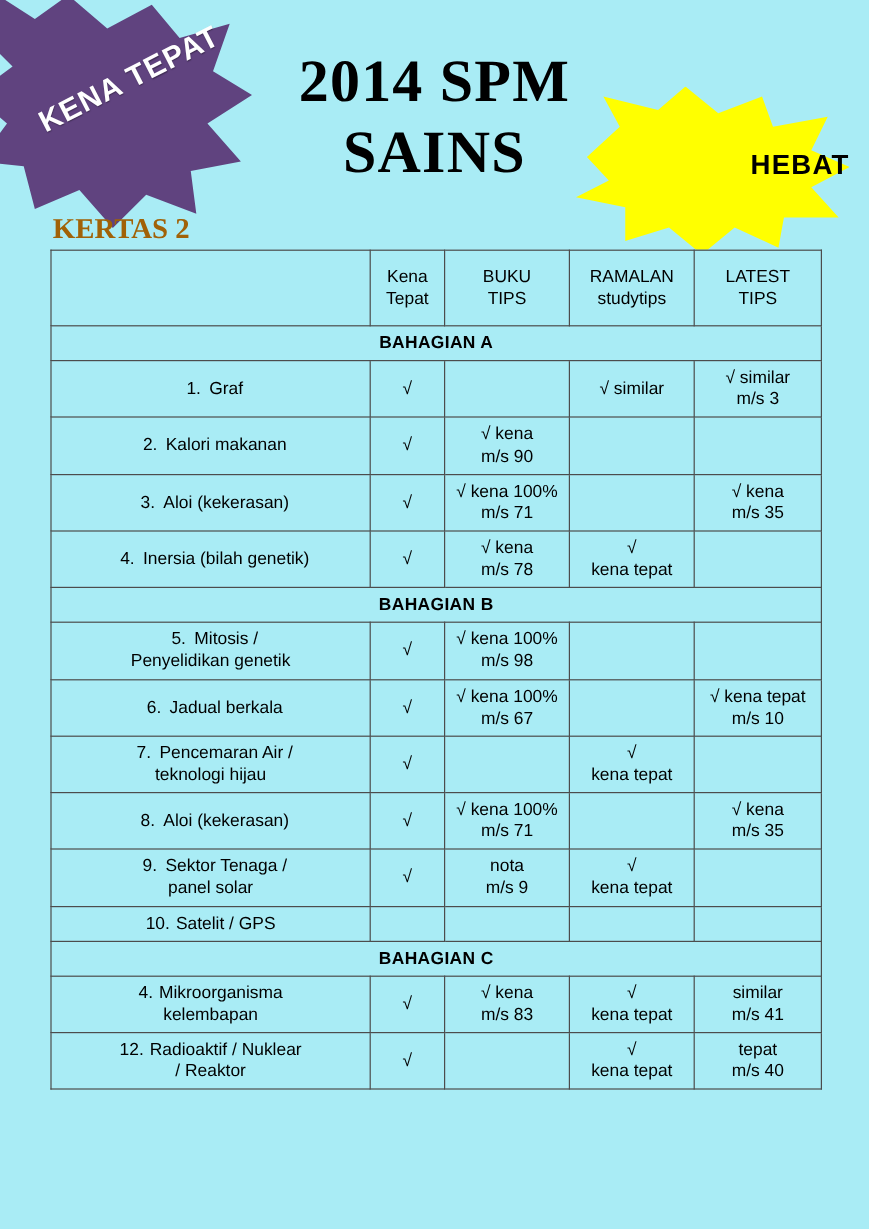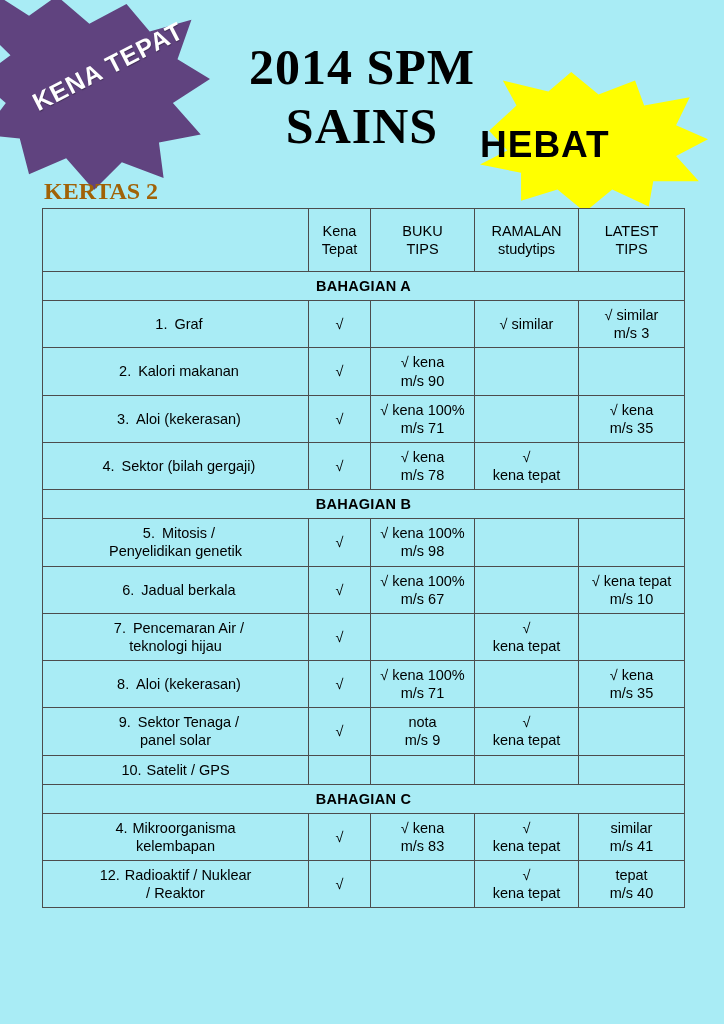--- a/index.html
+++ b/index.html
@@ -56,24 +56,24 @@
       72% 24%, 92% 18%, 86% 38%, 100% 48%, 86% 60%, 96% 78%,
       76% 78%, 74% 96%, 58% 84%, 46% 100%, 34% 84%, 18% 92%,
       18% 72%, 0% 66%, 12% 56%
     );
   }
   .badge-right-text {
     position: absolute;
     right: 16px;
     top: 124px;
     width: 228px;
-    text-align: left;
+    text-align: right;
     color: #000000;
     font-weight: bold;
-    font-size: 37px;
+    font-size: 23px;
     letter-spacing: 1px;
   }
 
   
   .title-block {
     position: absolute;
     left: 0;
     top: 38px;
     width: 724px;
     text-align: center;
@@ -229,21 +229,21 @@
         <tr>
           <td class="item-cell"><span class="num">3.</span><span>Aloi (kekerasan)</span></td>
           <td class="check">√</td>
           <td class="cell-multi">√ kena 100%
 m/s 71</td>
           <td class="cell-multi"></td>
           <td class="cell-multi">√ kena
 m/s 35</td>
         </tr>
         <tr>
-          <td class="item-cell"><span class="num">4.</span><span>Sektor (bilah gergaji)</span></td>
+          <td class="item-cell"><span class="num">4.</span><span>Inersia (bilah genetik)</span></td>
           <td class="check">√</td>
           <td class="cell-multi">√ kena
 m/s 78</td>
           <td class="cell-multi">√
 kena tepat</td>
           <td class="cell-multi"></td>
         </tr>
         <tr class="section-row">
           <td colspan="5">BAHAGIAN B</td>
         </tr>

